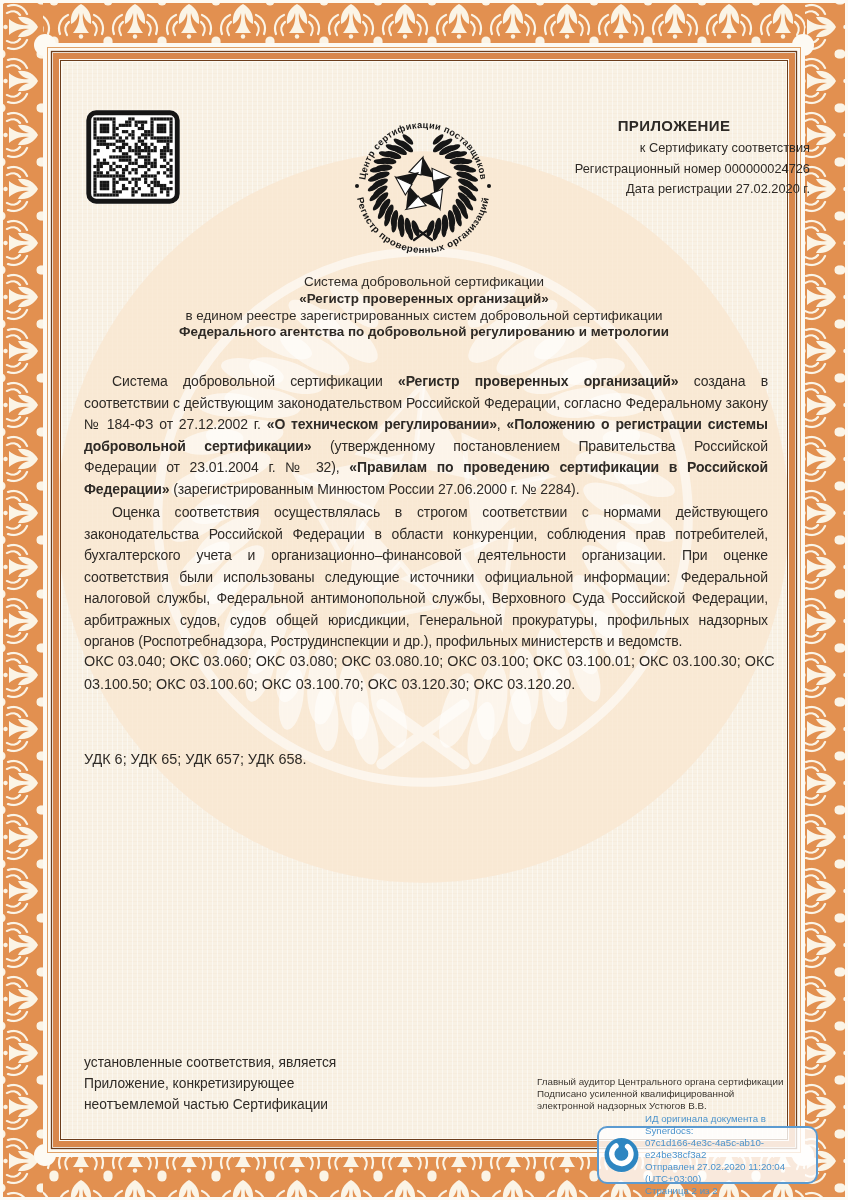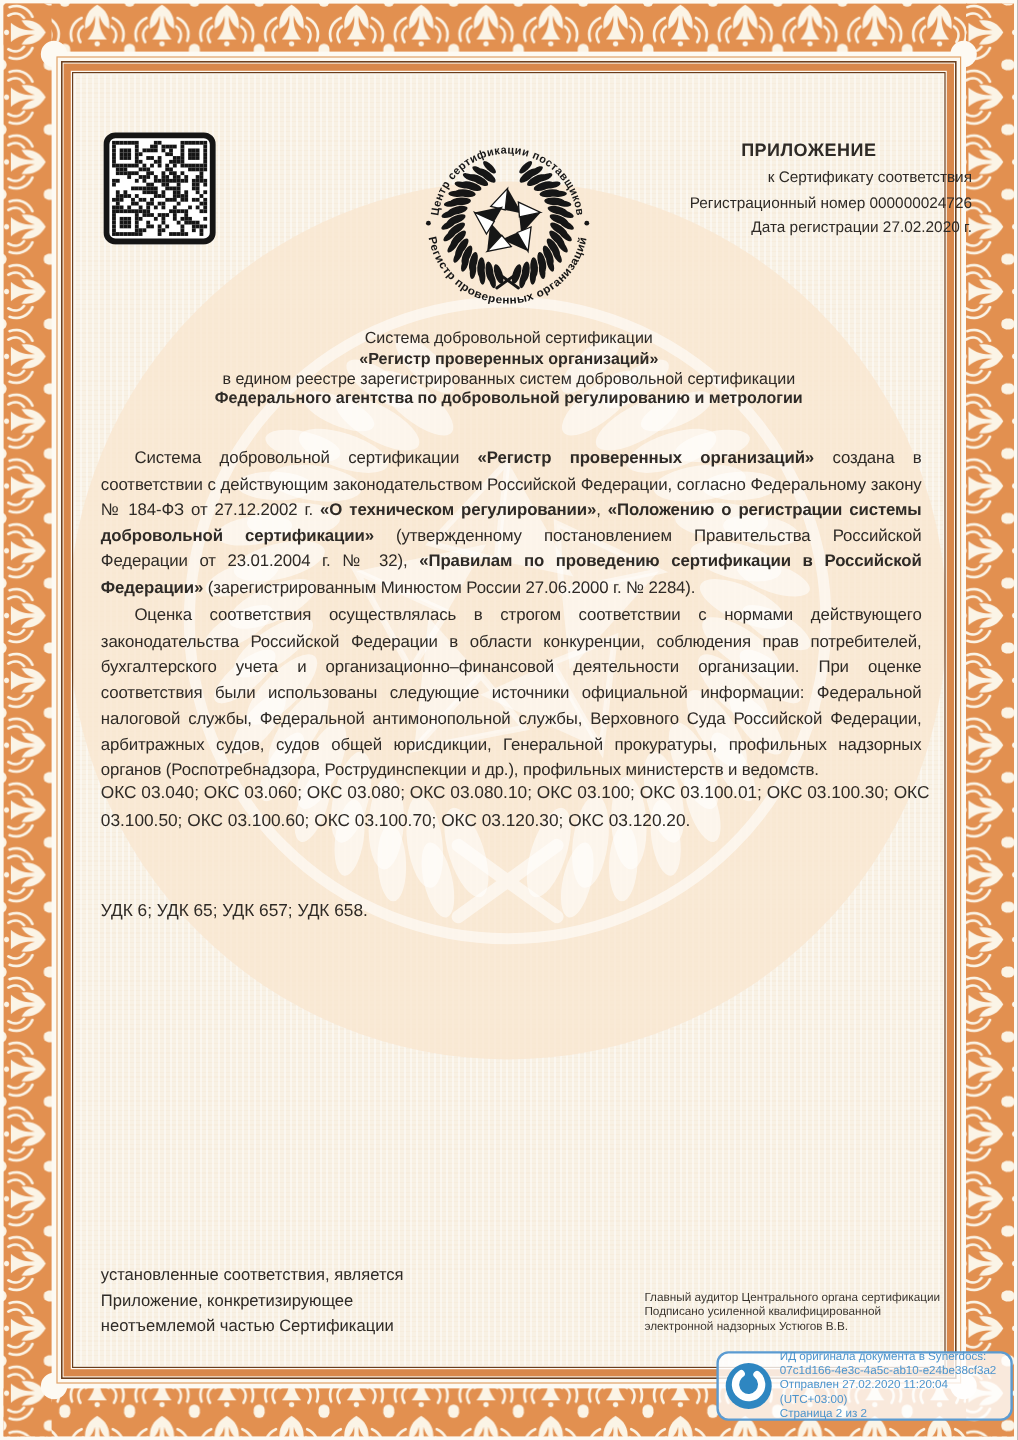--- a/index.html
+++ b/index.html
@@ -31,21 +31,21 @@
   #para1{top:371px;}
   #para2{top:502px;}
 
   .codes{position:absolute;left:84px;width:692px;font-size:14.4px;line-height:22.5px;}
   #oks-line{top:650px;}
   #udk-line{top:748px;}
 
   .left-note{position:absolute;left:84px;top:1052px;width:320px;font-size:13.8px;line-height:21px;}
   .auditor{position:absolute;left:537px;top:1076px;width:300px;font-size:9.8px;line-height:11.8px;color:#3a352f;}
 
-  .esign{position:absolute;left:597px;top:1126px;width:247px;height:58px;z-index:6;
+  .esign{position:absolute;left:597px;top:1126px;width:221px;height:58px;z-index:6;
     background:rgba(255,255,255,.8);border:2px solid #5b9bd1;border-radius:10px;
     display:flex;align-items:center;box-sizing:border-box;padding:3px 11px 3px 4px;}
   .esign-text{font-size:9.7px;line-height:11.9px;color:#4b93cc;margin-left:5px;}
 </style>
 </head>
 <body>
 
 <div class="page">
 
   <div class="interior"></div>

